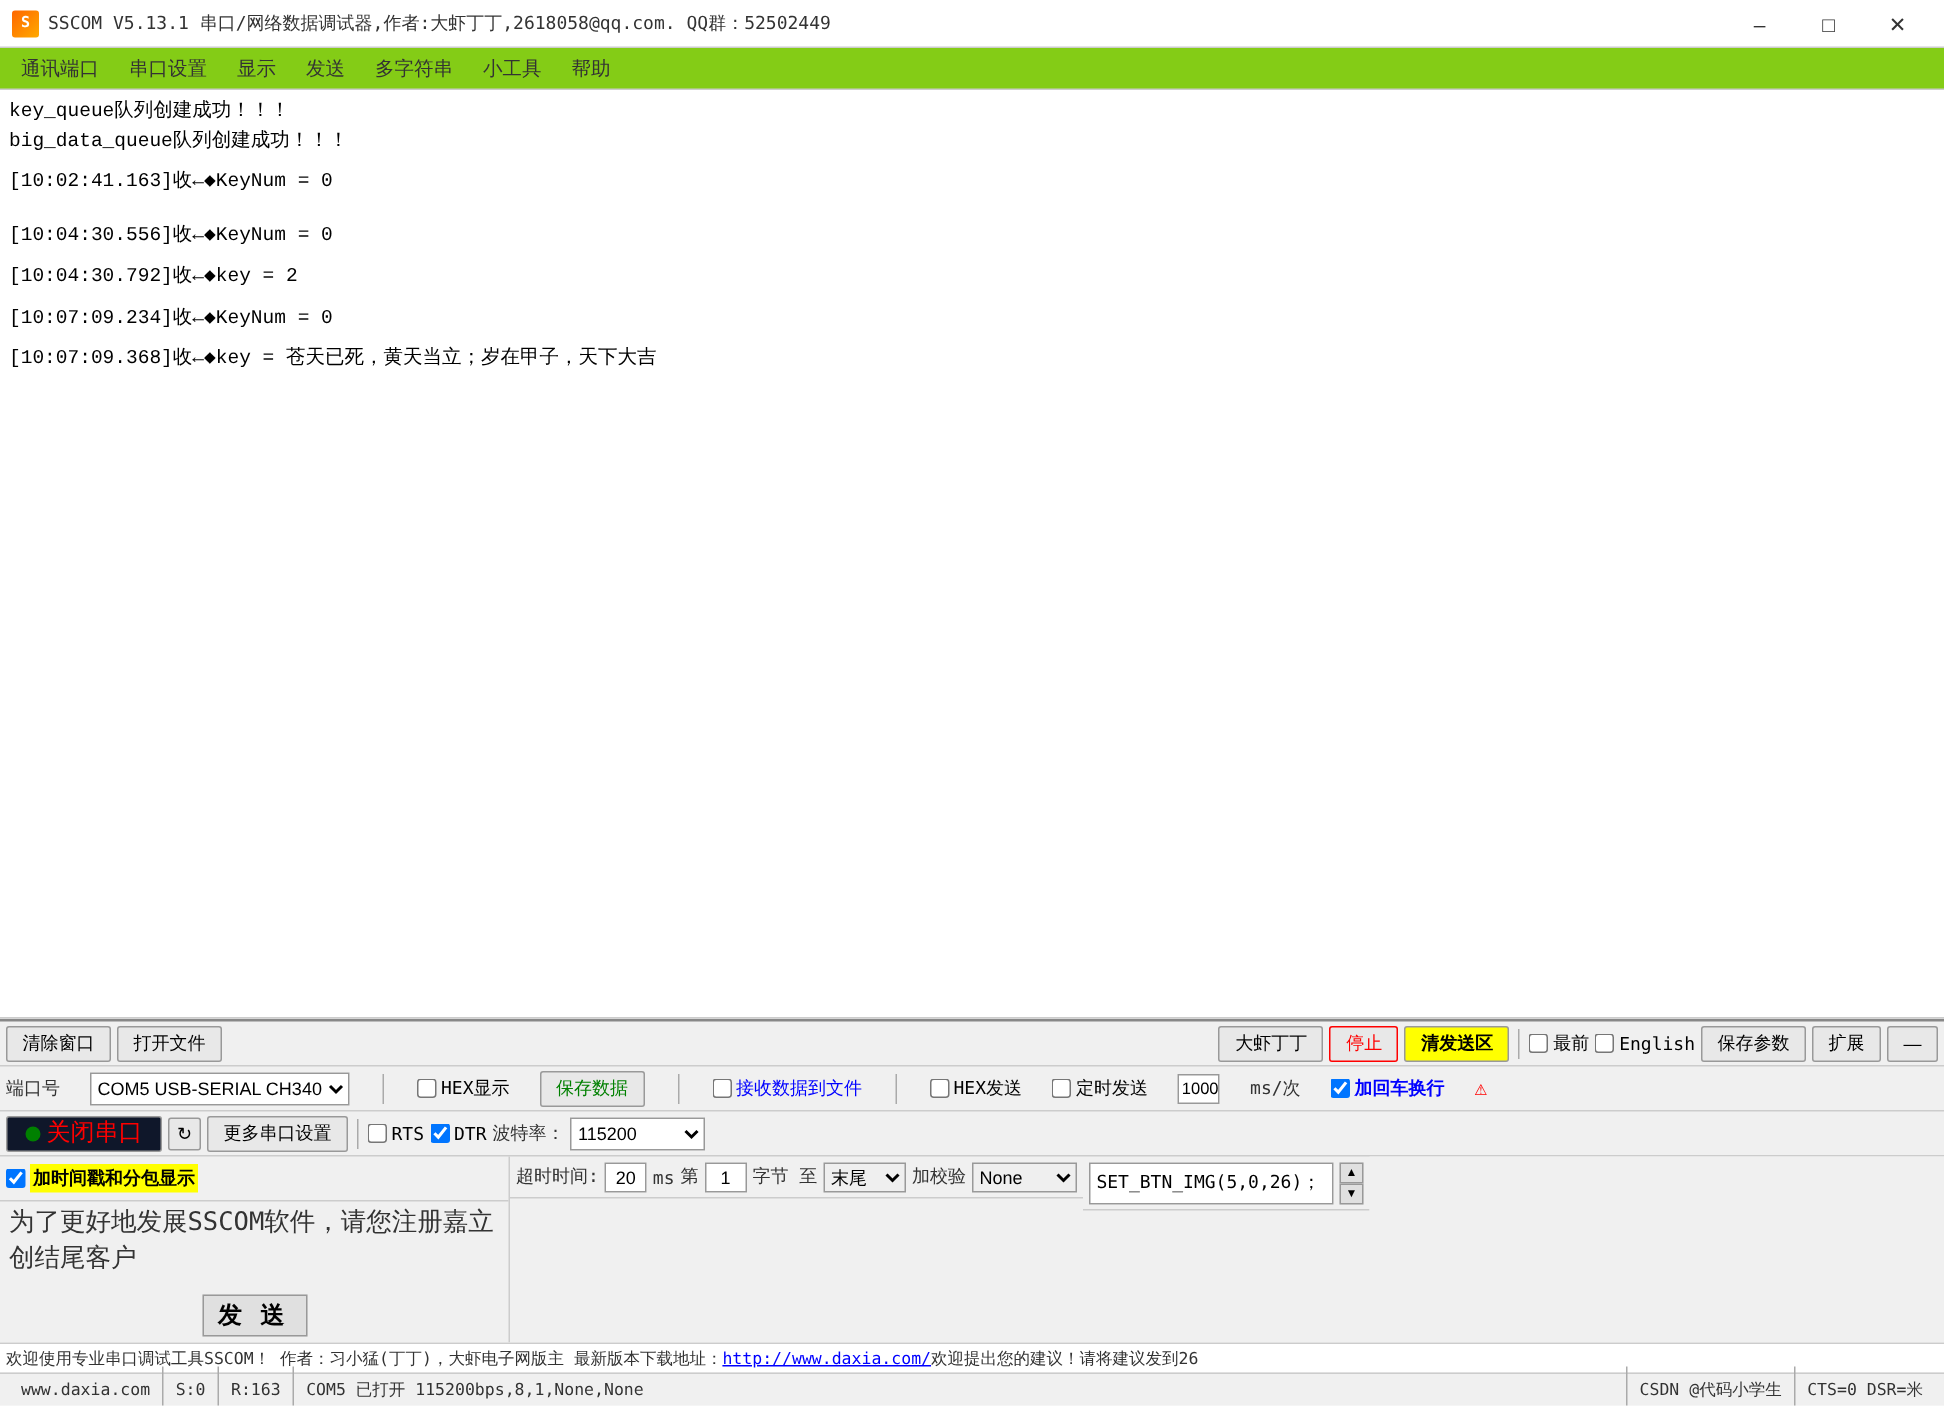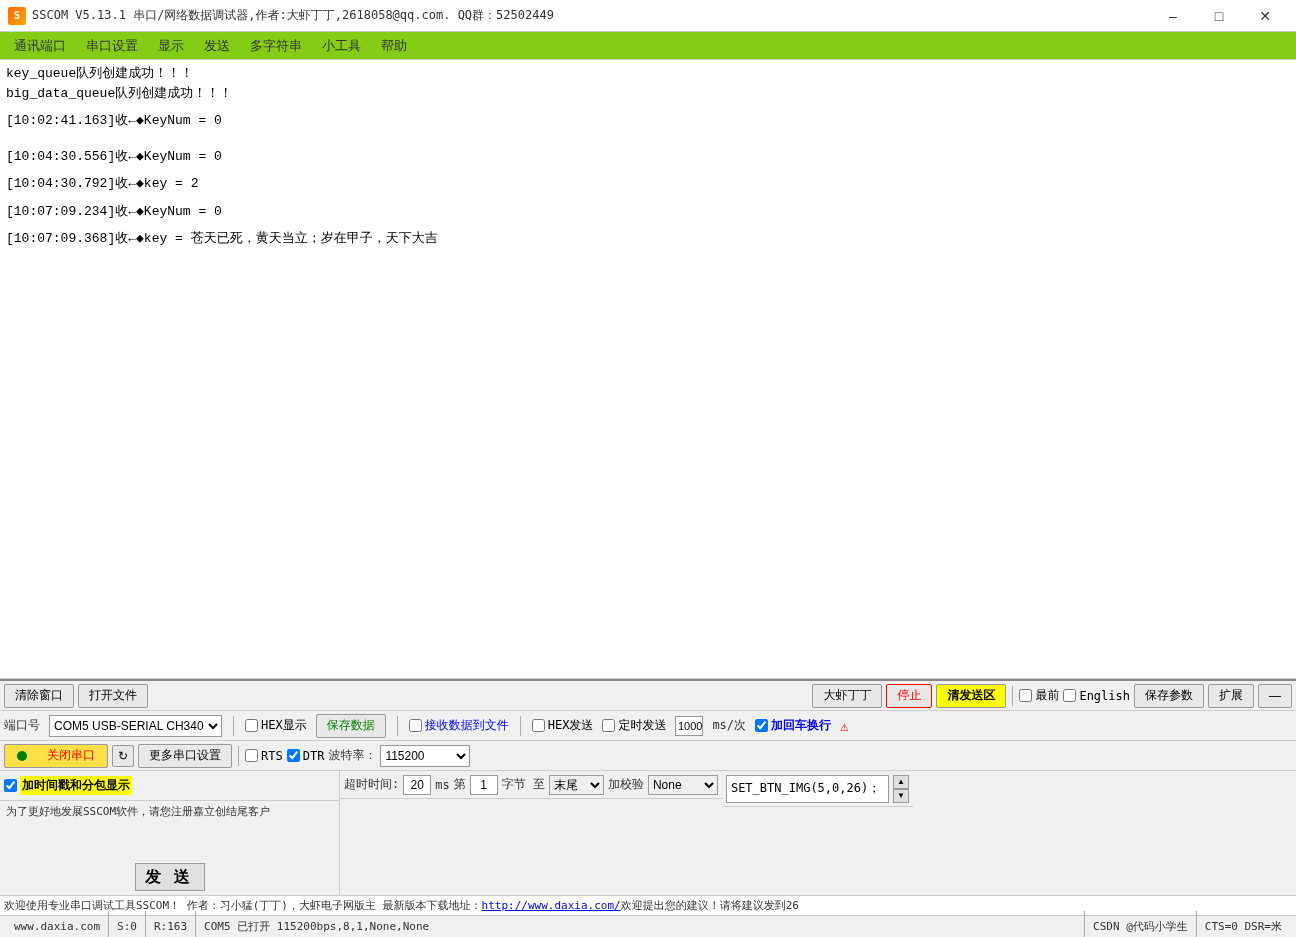--- a/index.html
+++ b/index.html
@@ -128,30 +128,30 @@
       align-items: center;
       gap: 3px;
       font-size: 12px;
       white-space: nowrap;
     }
     .checkbox-wrap input[type="checkbox"] { margin: 0; }
 
     .open-close-btn {
       height: 24px;
       padding: 2px 12px;
-      background: #fde047;
+      background: #0f172a;
       border: 1px solid #999;
       cursor: pointer;
-      font-size: 12px;
+      font-size: 16px;
       font-family: 'SimSun', sans-serif;
       color: red;
       border-radius: 2px;
       display: flex;
       align-items: center;
-      gap: 20px;
+      gap: 4px;
     }
     .open-close-btn .dot {
       width: 10px; height: 10px;
       border-radius: 50%;
       background: green;
       display: inline-block;
     }
     .refresh-btn {
       width: 22px; height: 22px;
       border: 1px solid #999;
@@ -222,21 +222,21 @@
       padding: 3px 4px;
       gap: 4px;
       border-bottom: 1px solid #ccc;
       height: 30px;
     }
     
     .tl2 {
       display: flex;
       align-items: center;
       padding: 3px 4px;
-      gap: 9px;
+      gap: 20px;
       border-bottom: 1px solid #ccc;
       height: 30px;
     }
     
     .tl3 {
       display: flex;
       align-items: center;
       padding: 3px 4px;
       gap: 4px;
       border-bottom: 1px solid #ccc;
@@ -464,21 +464,21 @@
 
     <div class="bottom-left-panel">
 
       <div class="tl4">
         <label class="checkbox-wrap">
           <input type="checkbox" checked="" style="">
           <span style="background:#ffff00;color:#000;font-weight:bold;padding:1px 2px;">加时间戳和分包显示</span>
         </label>
       </div>
 
-      <div style="padding:3px 6px;font-size:11px;color:#333;height:58px;line-height:1.4;">
+      <div style="padding:3px 6px;font-size:17px;color:#333;height:58px;line-height:1.4;">
         <span>为了更好地发展SSCOM软件，请您注册嘉立创结尾客户</span>
       </div>
 
       <div style="display:flex;align-items:center;justify-content:center;padding:4px;height:36px;">
         <button class="send-big-btn">发 送</button>
       </div>
     </div>
 
     <div class="bottom-right-panel">
 

